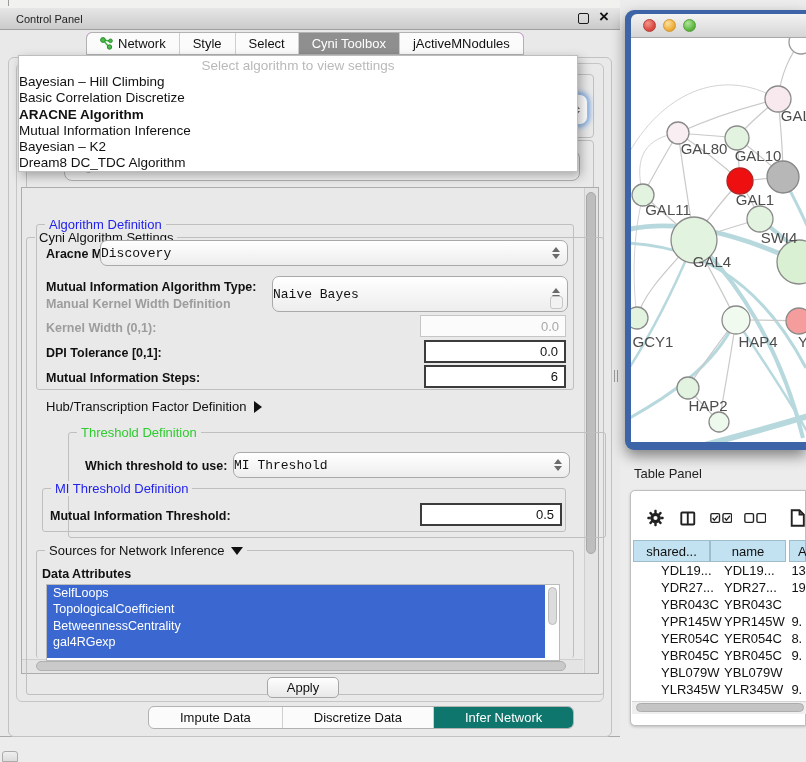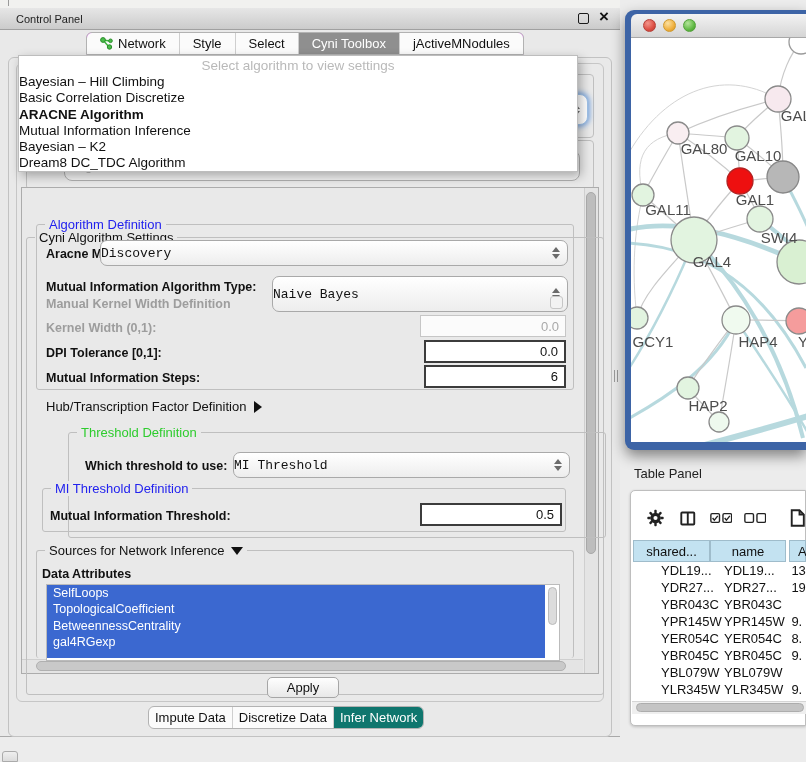--- a/index.html
+++ b/index.html
@@ -78,21 +78,21 @@
   .attr-stub{background:#3b68d0;height:8px;width:498px;}
   .attr-sb{position:absolute;right:1px;top:1px;width:13px;height:68px;background:#fff;}
   .attr-sb-thumb{position:absolute;right:1px;top:1px;width:9px;height:38px;background:#dcdcdc;border:1px solid #bbb;border-radius:5px;}
 
   .apply-btn{left:267px;top:677px;width:72px;height:21px;border:1px solid #a6a6a6;border-radius:5px;
     background:linear-gradient(#fefefe,#e8e8e8);font-size:13px;display:flex;align-items:center;justify-content:center;}
 
   
   .btabs{left:148px;top:706px;height:23px;display:flex;z-index:20;
     border:1px solid #b2b2b2;border-radius:6px;background:#fbfbfb;overflow:hidden;}
-  .btab{display:flex;align-items:center;padding:0 6px;font-size:13px;color:#111;border-right:1px solid #cfcfcf;white-space:nowrap;}
+  .btab{display:flex;align-items:center;padding:0 31px;font-size:13px;color:#111;border-right:1px solid #cfcfcf;white-space:nowrap;}
   .btab:last-child{border-right:none;}
   .btab.sel{background:#0f766e;color:#fff;}
 
   .bottom-mini-btn{left:2px;top:751px;width:16px;height:11px;border:1px solid #ababab;border-radius:3px 3px 0 0;background:linear-gradient(#efefef,#dcdcdc);}
   .split-handle{left:614px;top:370px;width:4px;height:12px;border-left:1px solid #9a9a9a;border-right:1px solid #9a9a9a;}
 
   
   .netwin{left:625px;top:10px;width:181px;height:440px;background:#3d64a6;border-radius:9px 0 0 9px;
     box-shadow:0 6px 14px rgba(0,0,0,.45);}
   .net-titlebar{left:631px;top:14px;width:175px;height:24px;background:linear-gradient(#f3f3f3,#d5d5d5);

